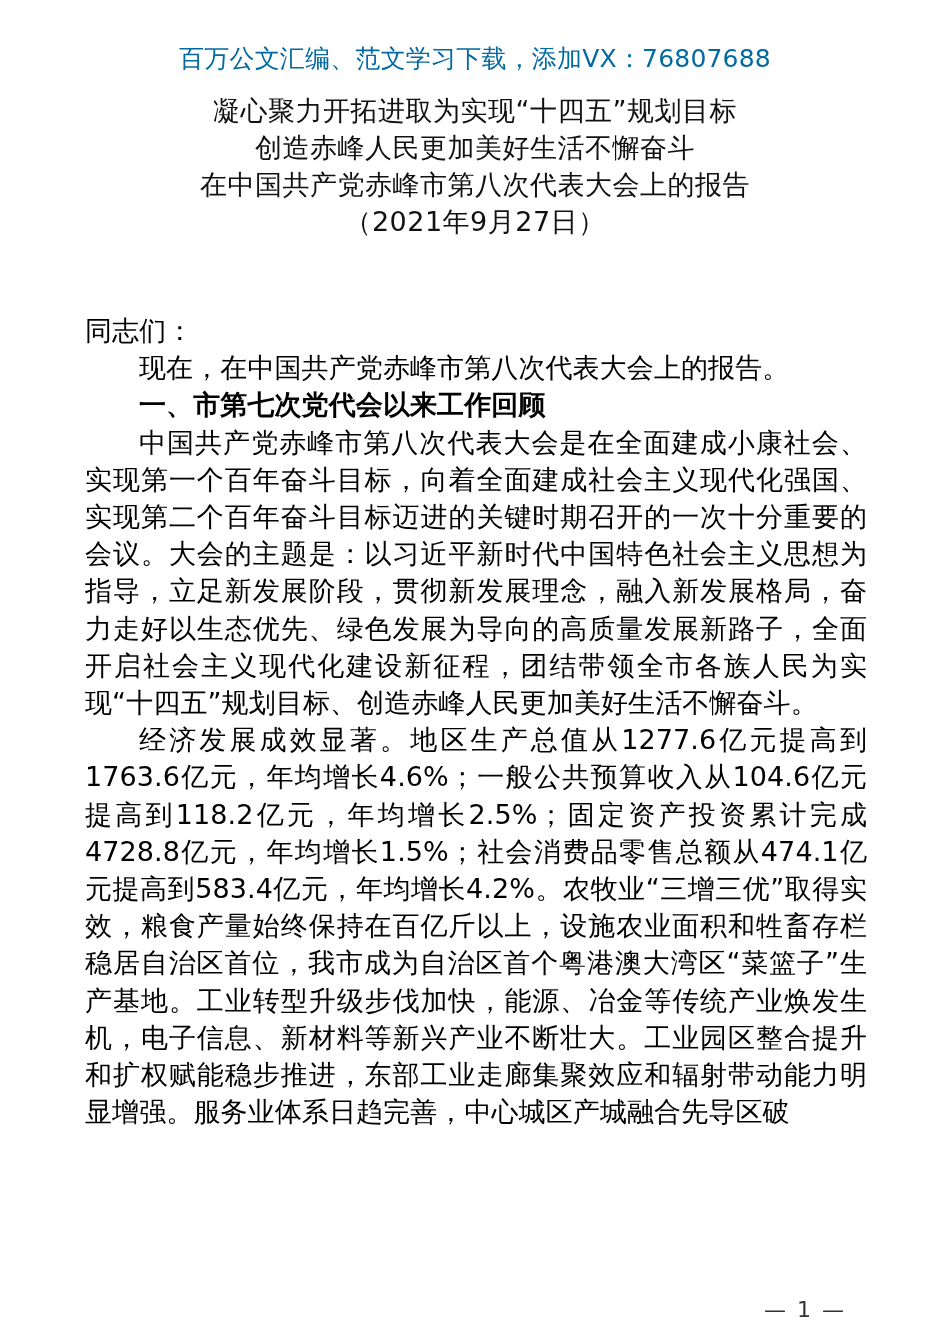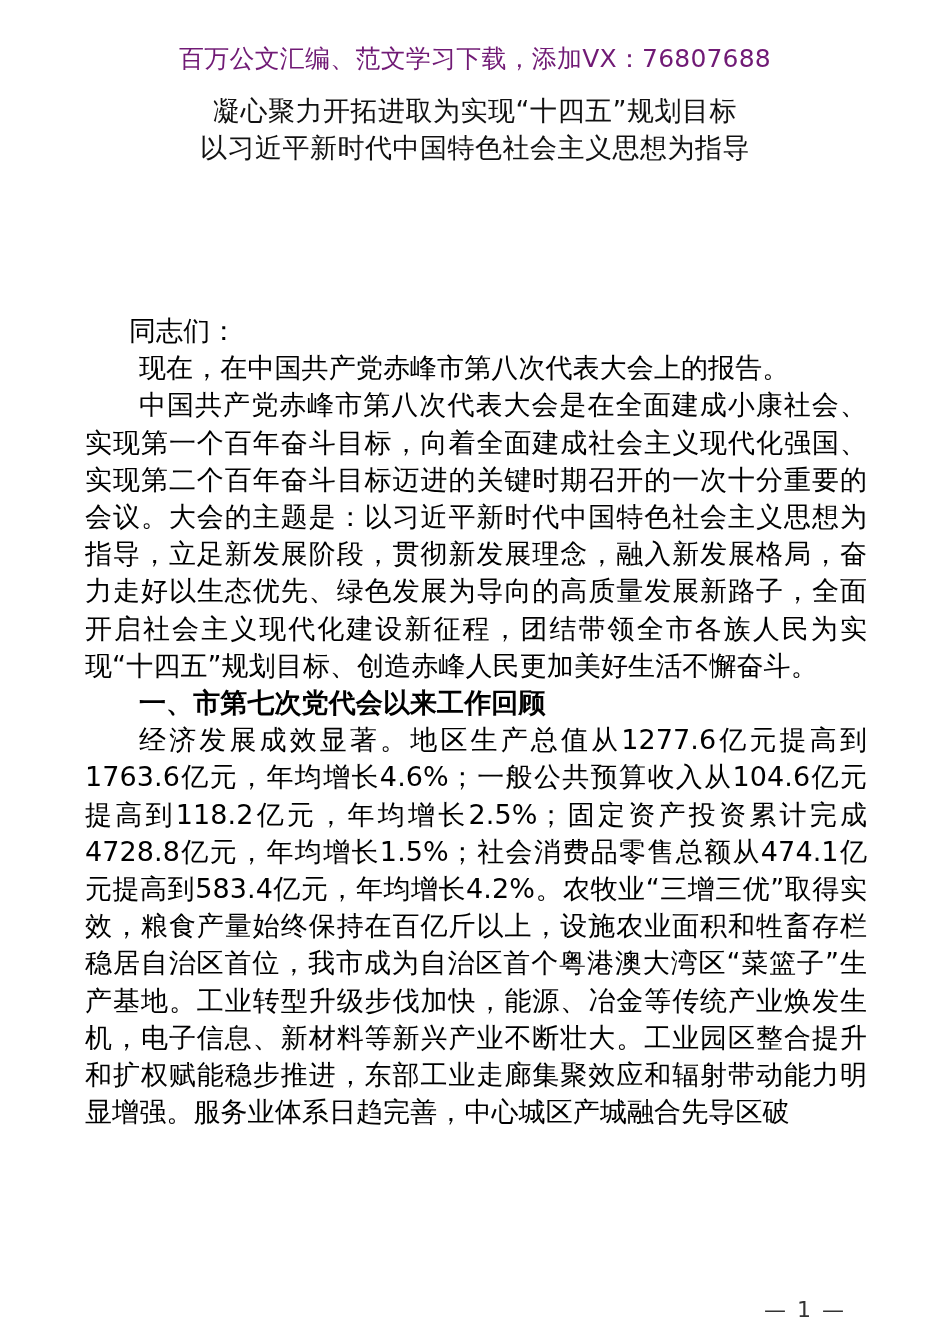--- a/index.html
+++ b/index.html
@@ -18,21 +18,21 @@
     background: #ffffff;
     overflow: hidden;
     box-sizing: border-box;
   }
   .promo-banner {
     position: absolute;
     top: 44px;
     left: 0;
     width: 950px;
     text-align: center;
-    color: #701a75;
+    color: #0369a1;
     font-size: 25px;
     font-weight: 500;
     letter-spacing: 0.2px;
     line-height: 1.2;
     white-space: nowrap;
   }
   .doc-title-block {
     position: absolute;
     top: 92px;
     left: 0;
@@ -58,21 +58,20 @@
     font-size: 27px;
     line-height: 37.2px;
     text-align: justify;
     text-justify: inter-ideograph;
     letter-spacing: 0.1px;
     color: #000000;
     font-weight: 400;
   }
   p.salutation {
     text-indent: 0;
-    margin-left: 44px;
   }
   p.indent2 {
     text-indent: 54px;
   }
   p.section-heading {
     text-indent: 54px;
     font-weight: 700;
   }
   .page-footer {
     position: absolute;
@@ -92,28 +91,30 @@
 </style>
 </head>
 <body>
 
 <div id="page">
 
   <div class="promo-banner">百万公文汇编、范文学习下载，添加VX：76807688</div>
 
   <div class="doc-title-block">
     <div class="doc-title-line">凝心聚力开拓进取为实现“十四五”规划目标</div>
-    <div class="doc-title-line">以习近平新时代中国特色社会主义思想为指导</div>
+    <div class="doc-title-line">创造赤峰人民更加美好生活不懈奋斗</div>
+    <div class="doc-title-line">在中国共产党赤峰市第八次代表大会上的报告</div>
+    <div class="doc-title-line">（2021年9月27日）</div>
   </div>
 
   <div class="body-block">
     <p class="para salutation">同志们：</p>
     <p class="para indent2">现在，在中国共产党赤峰市第八次代表大会上的报告。</p>
+    <p class="para section-heading">一、市第七次党代会以来工作回顾</p>
     <p class="para indent2">中国共产党赤峰市第八次代表大会是在全面建成小康社会、实现第一个百年奋斗目标，向着全面建成社会主义现代化强国、实现第二个百年奋斗目标迈进的关键时期召开的一次十分重要的会议。大会的主题是：以习近平新时代中国特色社会主义思想为指导，立足新发展阶段，贯彻新发展理念，融入新发展格局，奋力走好以生态优先、绿色发展为导向的高质量发展新路子，全面开启社会主义现代化建设新征程，团结带领全市各族人民为实现“十四五”规划目标、创造赤峰人民更加美好生活不懈奋斗。</p>
-    <p class="para section-heading">一、市第七次党代会以来工作回顾</p>
     <p class="para indent2">经济发展成效显著。地区生产总值从1277.6亿元提高到1763.6亿元，年均增长4.6%；一般公共预算收入从104.6亿元提高到118.2亿元，年均增长2.5%；固定资产投资累计完成4728.8亿元，年均增长1.5%；社会消费品零售总额从474.1亿元提高到583.4亿元，年均增长4.2%。农牧业“三增三优”取得实效，粮食产量始终保持在百亿斤以上，设施农业面积和牲畜存栏稳居自治区首位，我市成为自治区首个粤港澳大湾区“菜篮子”生产基地。工业转型升级步伐加快，能源、冶金等传统产业焕发生机，电子信息、新材料等新兴产业不断壮大。工业园区整合提升和扩权赋能稳步推进，东部工业走廊集聚效应和辐射带动能力明显增强。服务业体系日趋完善，中心城区产城融合先导区破</p>
   </div>
 
   <div class="page-footer">
     <span class="pf-inner">— 1 —</span>
   </div>
 
 </div>
 
 </body></html>

